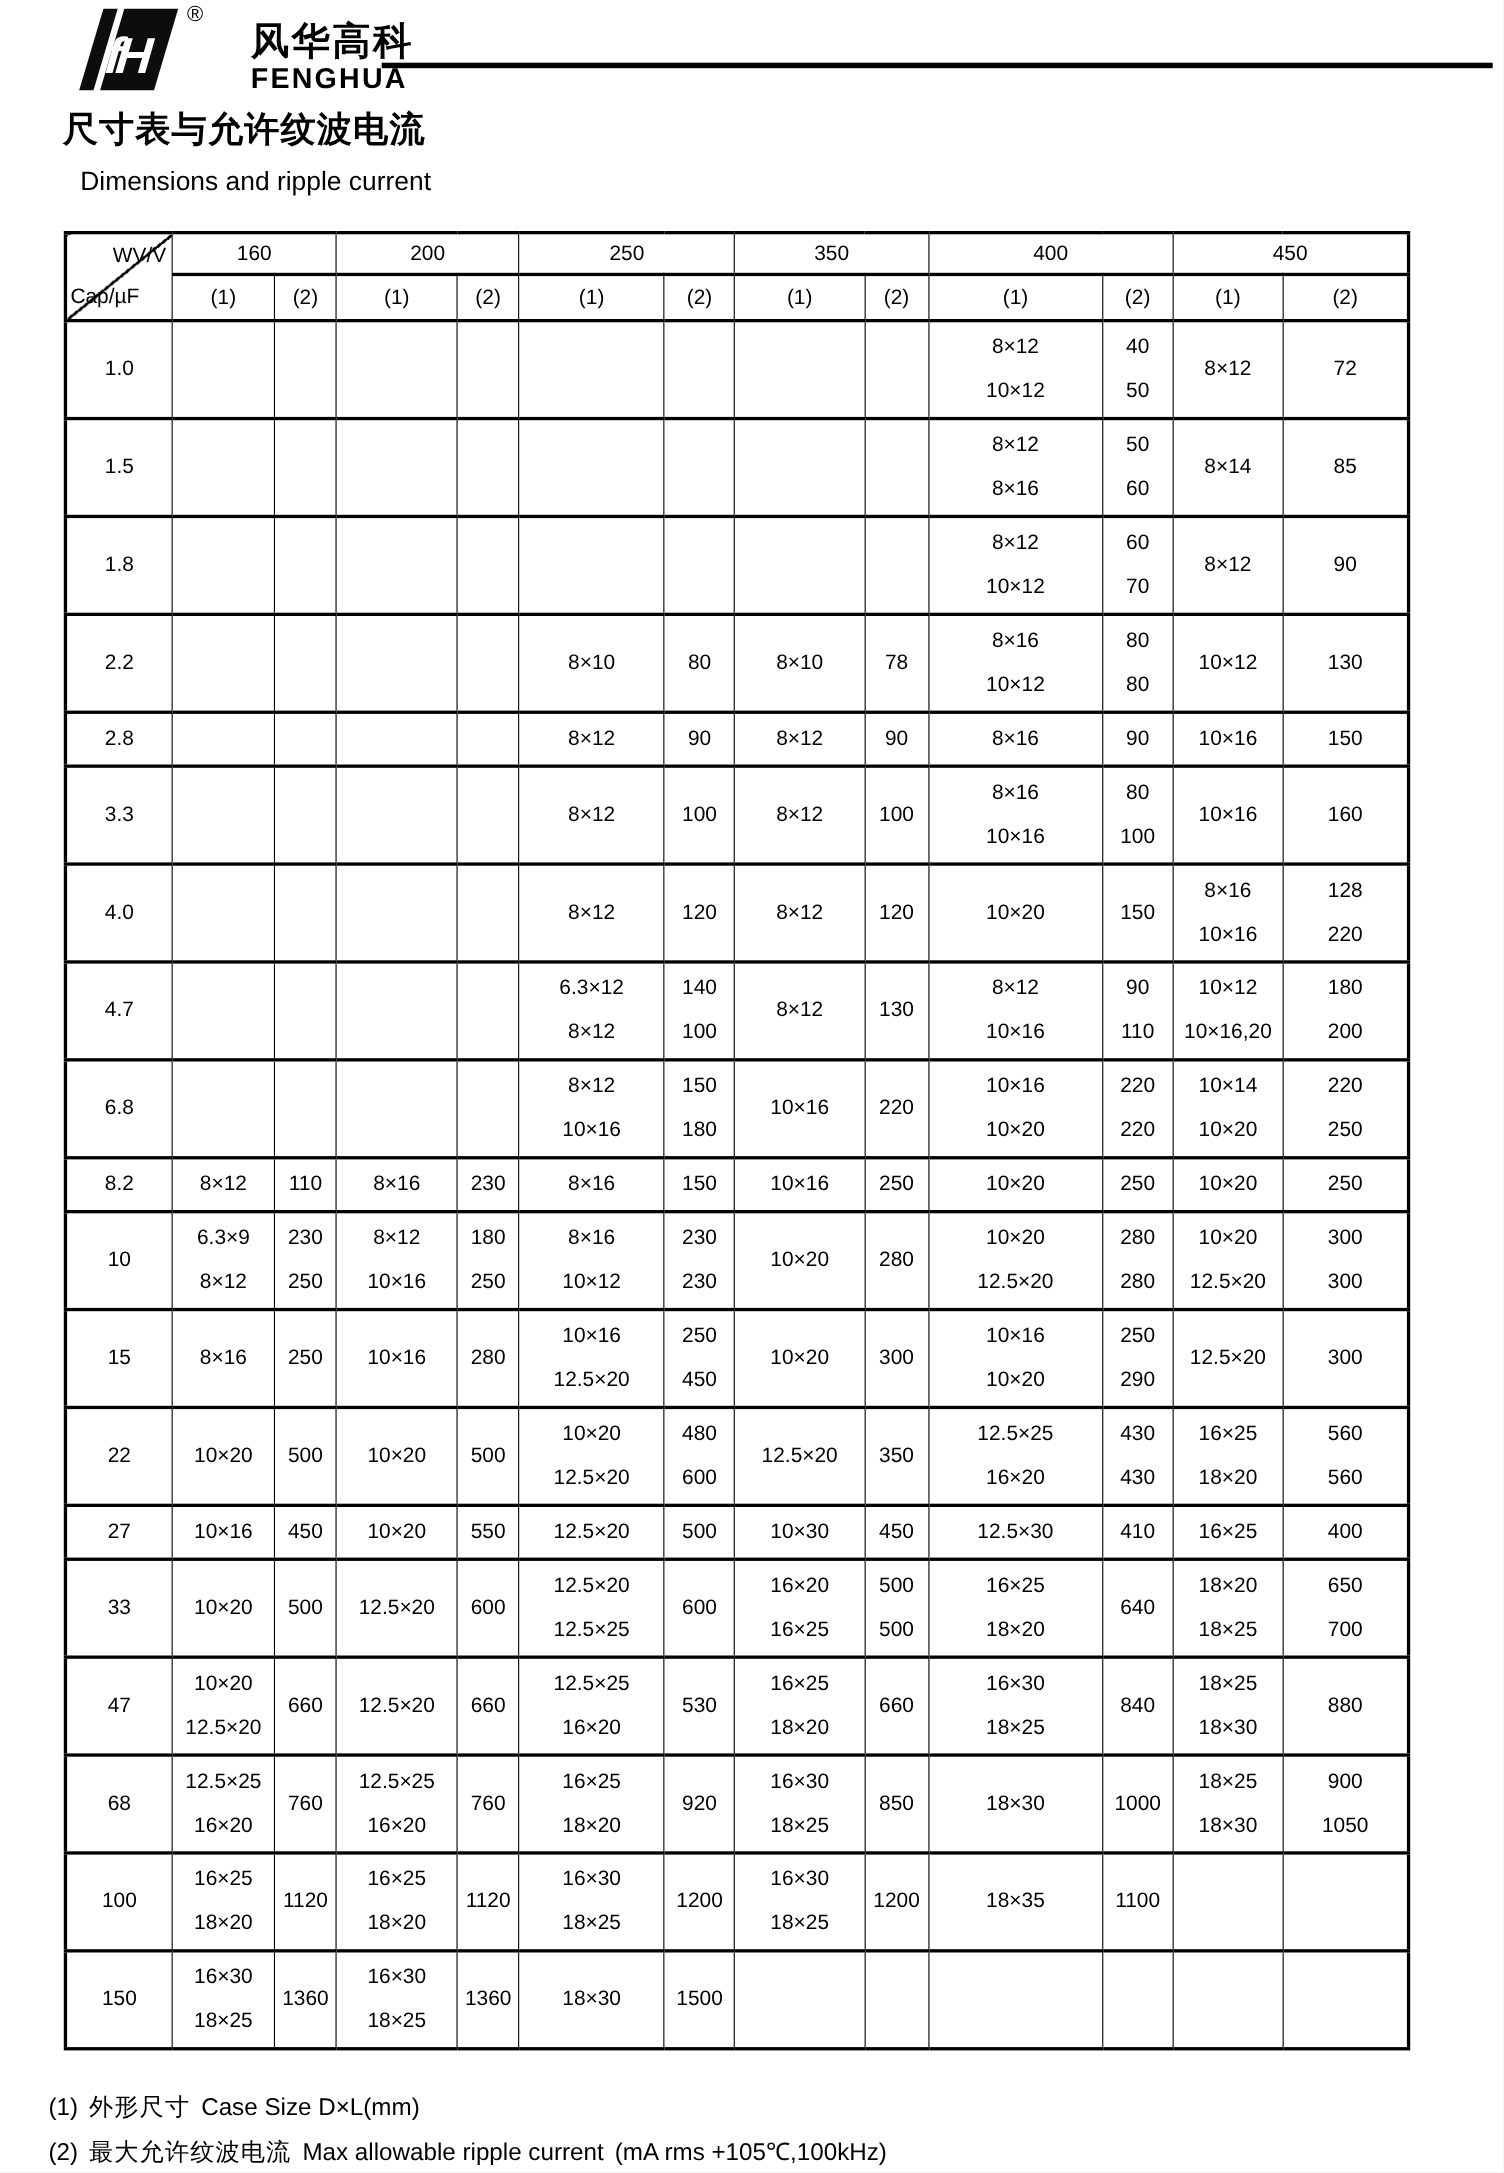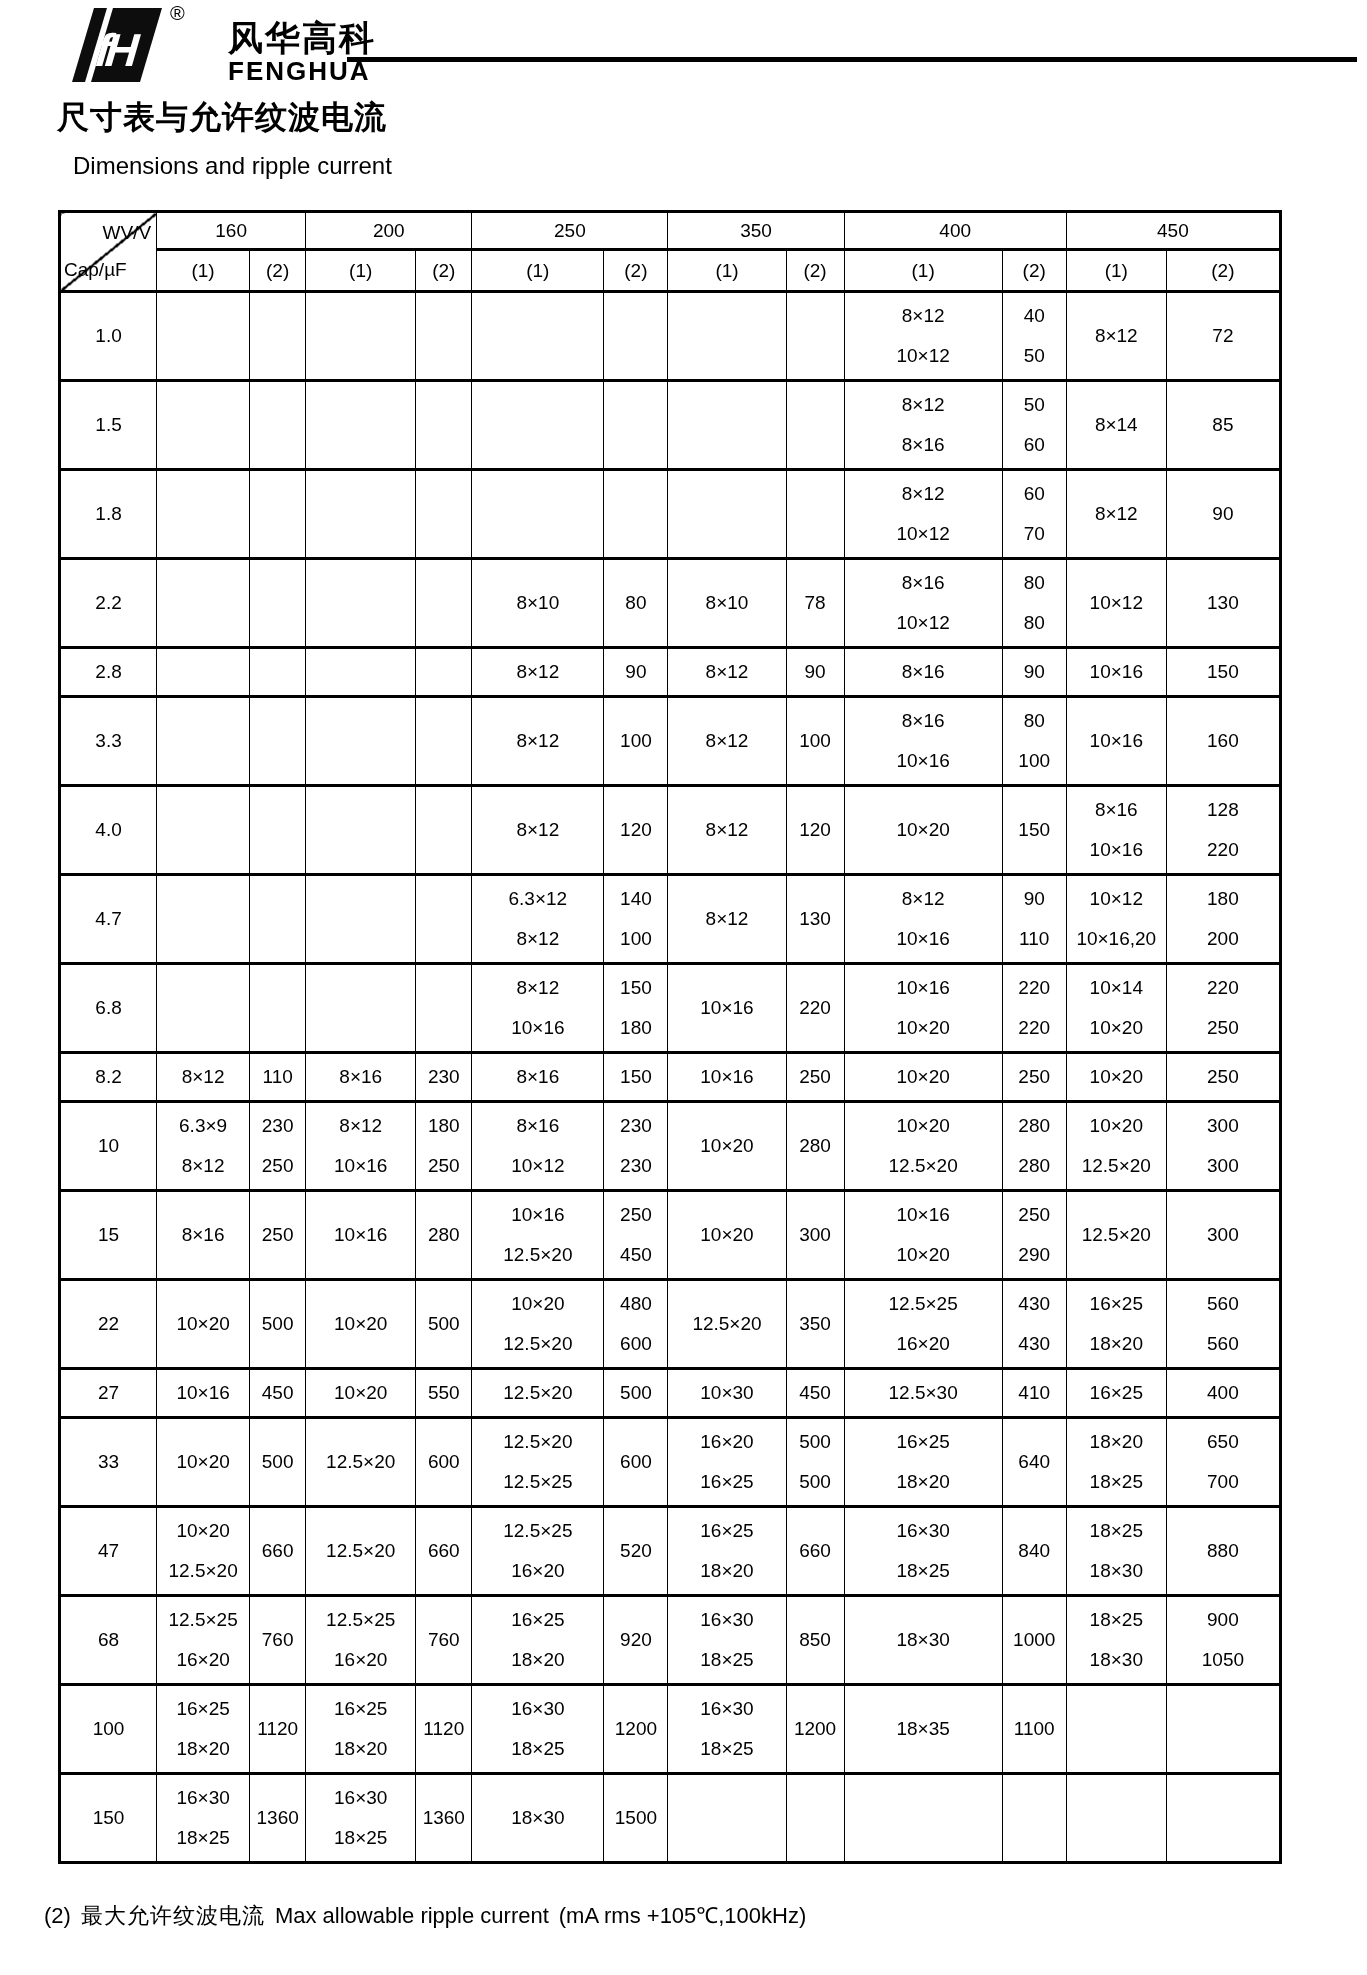--- a/index.html
+++ b/index.html
@@ -663,21 +663,21 @@
             <div class="ln">12.5×20</div>
           </td>
           <td>
             <div class="ln">660</div>
           </td>
           <td>
             <div class="ln">12.5×25</div>
             <div class="ln">16×20</div>
           </td>
           <td>
-            <div class="ln">520</div>
+            <div class="ln">530</div>
           </td>
           <td>
             <div class="ln">16×25</div>
             <div class="ln">18×20</div>
           </td>
           <td>
             <div class="ln">660</div>
           </td>
           <td>
             <div class="ln">16×30</div>
@@ -804,18 +804,21 @@
           <td></td>
           <td></td>
           <td></td>
           <td></td>
           <td></td>
         </tr>
       </tbody>
   </table>
 
   <div class="notes">
+    <div class="note">
+      <span>(1)</span><span class="zh">外形尺寸</span><span>Case Size D×L(mm)</span><span></span>
+    </div>
     <div class="note">
       <span>(2)</span><span class="zh">最大允许纹波电流</span><span>Max allowable ripple current</span><span>(mA rms +105℃,100kHz)</span>
     </div>
   </div>
 
 </div>
 
 </body></html>

